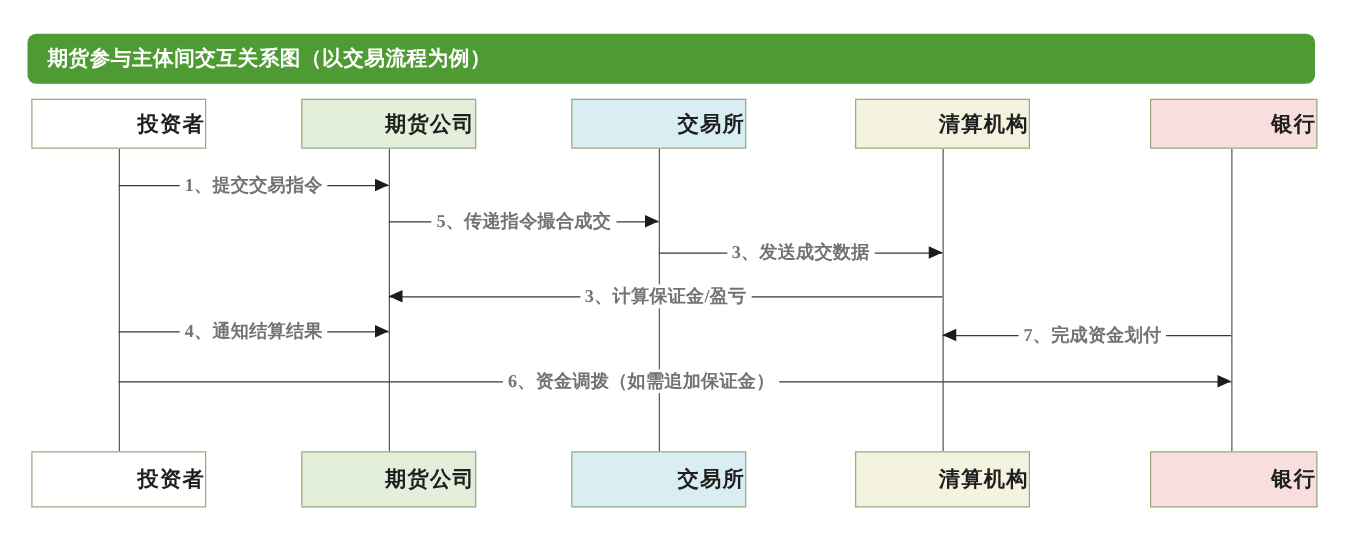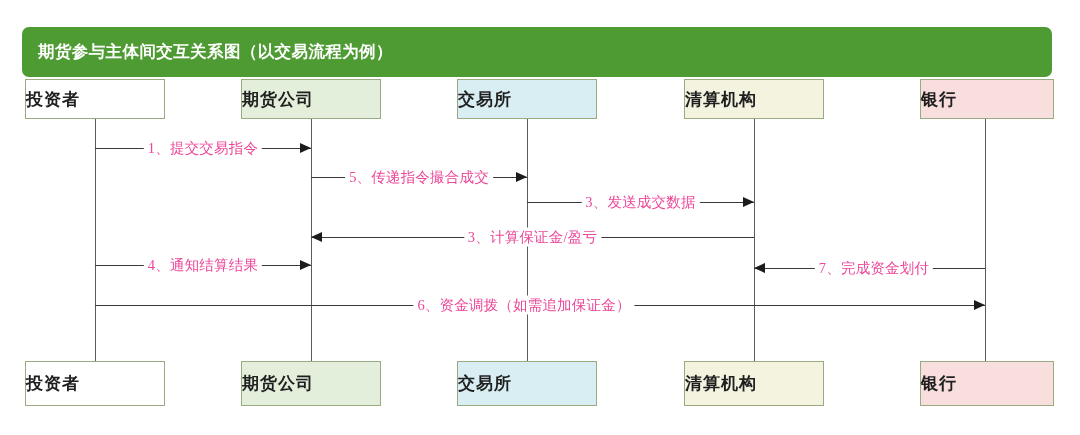--- a/index.html
+++ b/index.html
@@ -17,21 +17,21 @@
     background: #ffffff;
     overflow: hidden;
   }
 
   
   .title-bar {
     position: absolute;
     left: 22px;
     top: 27px;
     width: 1030px;
-    height: 50px;
+    height: 40px;
     background: #4e9a33;
     border-radius: 7px;
     box-sizing: border-box;
     display: flex;
     align-items: center;
   }
   .title-text {
     color: #ffffff;
     font-size: 16.5px;
     font-weight: bold;
@@ -41,21 +41,21 @@
     font-family: "Liberation Serif", "DejaVu Serif", serif;
   }
 
   
   .actor-box {
     position: absolute;
     box-sizing: border-box;
     border: 1px solid #9aab82;
     display: flex;
     align-items: center;
-    justify-content: flex-start;
+    justify-content: flex-end;
     font-size: 17px;
     color: #1f1f1f;
     font-weight: bold;
     letter-spacing: 1px;
     white-space: nowrap;
     font-family: "Liberation Serif", "DejaVu Serif", serif;
   }
 
   
   .lifeline {
@@ -81,22 +81,22 @@
     border-left: 11px solid #1c1c1c;
   }
   .arrow-left {
     border-right: 11px solid #1c1c1c;
   }
   .msg-label {
     position: absolute;
     background: #ffffff;
     padding: 0 4px;
     font-size: 14.5px;
-    font-weight: normal;
-    color: #ec4899;
+    font-weight: bold;
+    color: #737373;
     white-space: nowrap;
     letter-spacing: 0.2px;
     transform: translate(-50%, -50%);
     font-family: "Liberation Serif", "DejaVu Serif", serif;
   }
 </style>
 </head>
 <body>
 
 <div id="canvas">
@@ -160,16 +160,16 @@
       <div class="arrowhead arrow-left" style="top: 232px; left: 311px;"></div>
       <div class="msg-label" style="left: 532.5px; top: 237px;">3、计算保证金/盈亏</div>
       <div class="msg" style="left: 95px; top: 265px; width: 216px;"></div>
       <div class="arrowhead arrow-right" style="top: 260px; left: 300px;"></div>
       <div class="msg-label" style="left: 203px; top: 265px;">4、通知结算结果</div>
       <div class="msg" style="left: 754px; top: 268px; width: 231px;"></div>
       <div class="arrowhead arrow-left" style="top: 263px; left: 754px;"></div>
       <div class="msg-label" style="left: 874px; top: 268px;">7、完成资金划付</div>
       <div class="msg" style="left: 95px; top: 305px; width: 890px;"></div>
       <div class="arrowhead arrow-right" style="top: 300px; left: 974px;"></div>
-      <div class="msg-label" style="left: 524px; top: 305px;">6、资金调拨（如需追加保证金）</div>
+      <div class="msg-label" style="left: 513px; top: 305px;">6、资金调拨（如需追加保证金）</div>
     </div>
 
 </div>
 
 </body></html>

